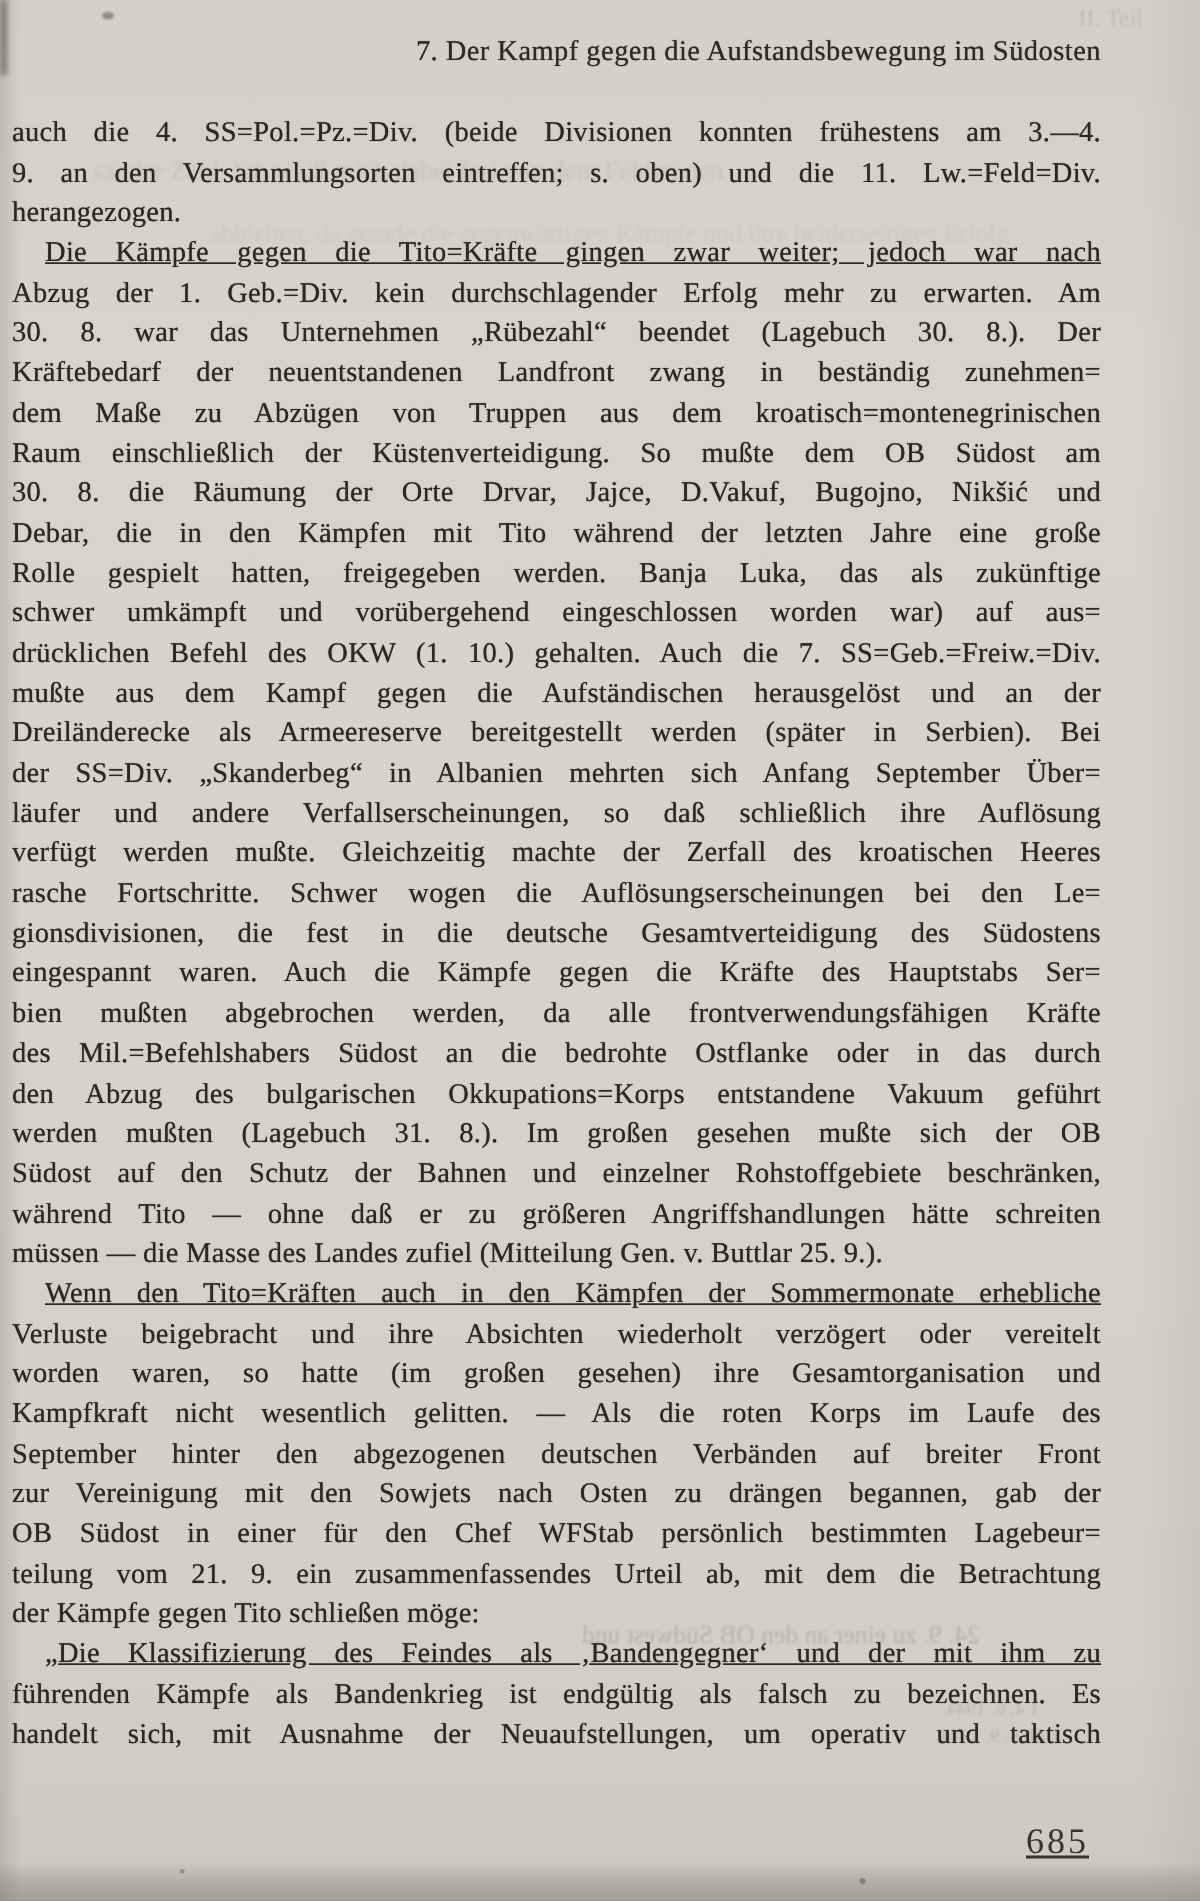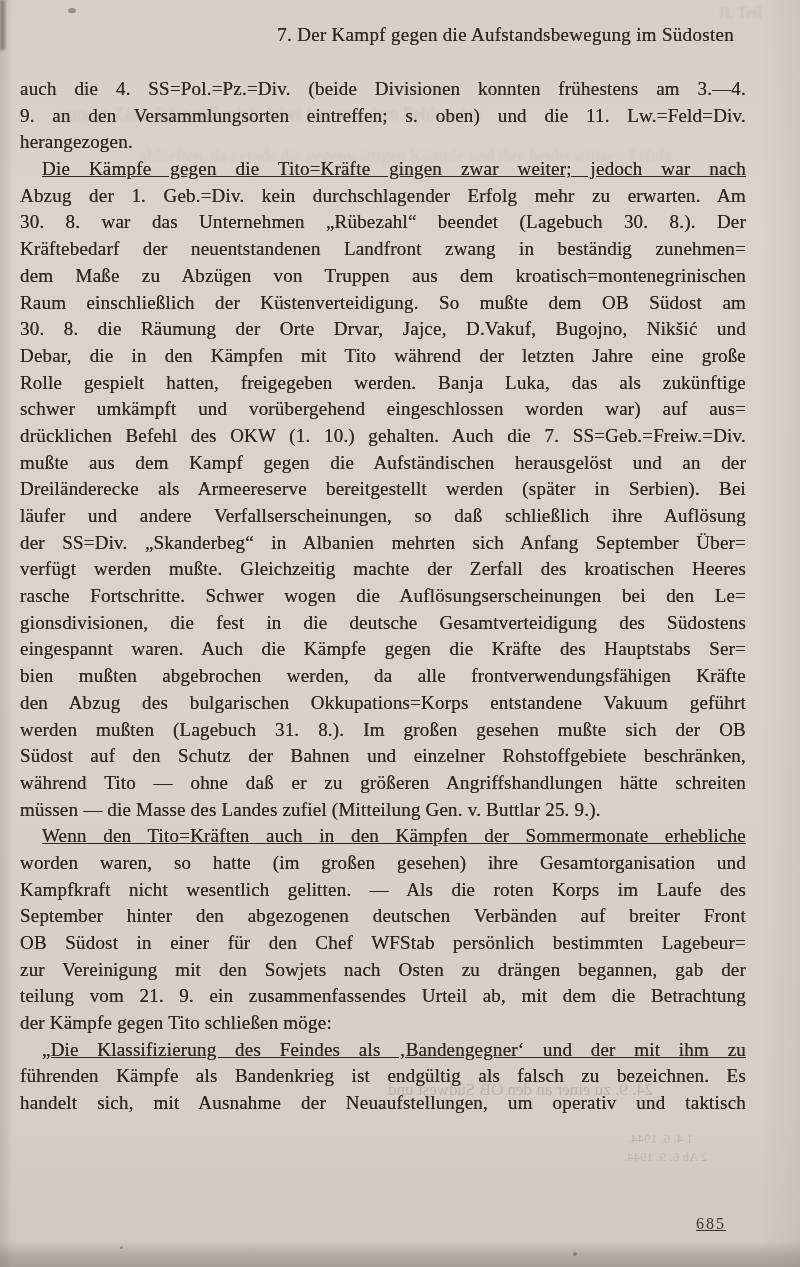--- a/index.html
+++ b/index.html
@@ -25,36 +25,35 @@
     filter:blur(0.25px);
   }
   
   .body-text {
     position:absolute; top:76px; left:8px; width:726px;
     font-size:19px; line-height:26.7px;
     color:#2c2822;
     letter-spacing:0.2px;
     text-shadow:0 0 0.6px rgba(44,40,34,0.85);
     filter:blur(0.25px);
-    margin-left:12px;
   }
   .para { margin:0; }
   .line {
     height:26.7px; overflow:hidden;
     text-align:justify;
     text-align-last:justify;
     white-space:normal;
   }
   .line.last { text-align-last:left; }
   .para.indent .line:first-child { text-indent:22px;text-decoration:underline; }
   
   .page-number {
     position:absolute; top:1215px; left:8px; width:718px;
     text-align:right;
-    font-size:16px; color:#39352d;
+    font-size:24px; color:#39352d;
     letter-spacing:2px;
     filter:blur(0.3px);
     text-decoration:underline;
   }
   
   .bottom-band {
     position:absolute; left:0; right:0; bottom:0; height:26px;
     background:linear-gradient(180deg, rgba(112,108,98,0) 0%, rgba(112,108,98,0.30) 55%, rgba(104,100,90,0.40) 100%);
   }
   
@@ -106,40 +105,42 @@
         <div class="line">Kräftebedarf der neuentstandenen Landfront zwang in beständig zunehmen=</div>
         <div class="line">dem Maße zu Abzügen von Truppen aus dem kroatisch=montenegrinischen</div>
         <div class="line">Raum einschließlich der Küstenverteidigung. So mußte dem OB Südost am</div>
         <div class="line">30. 8. die Räumung der Orte Drvar, Jajce, D.Vakuf, Bugojno, Nikšić und</div>
         <div class="line">Debar, die in den Kämpfen mit Tito während der letzten Jahre eine große</div>
         <div class="line">Rolle gespielt hatten, freigegeben werden. Banja Luka, das als zukünftige</div>
         <div class="line">schwer umkämpft und vorübergehend eingeschlossen worden war) auf aus=</div>
         <div class="line">drücklichen Befehl des OKW (1. 10.) gehalten. Auch die 7. SS=Geb.=Freiw.=Div.</div>
         <div class="line">mußte aus dem Kampf gegen die Aufständischen herausgelöst und an der</div>
         <div class="line">Dreiländerecke als Armeereserve bereitgestellt werden (später in Serbien). Bei</div>
+        <div class="line">der SS=Div. „Skanderbeg“ in Albanien mehrten sich Anfang September Über=</div>
         <div class="line">läufer und andere Verfallserscheinungen, so daß schließlich ihre Auflösung</div>
-        <div class="line">der SS=Div. „Skanderbeg“ in Albanien mehrten sich Anfang September Über=</div>
         <div class="line">verfügt werden mußte. Gleichzeitig machte der Zerfall des kroatischen Heeres</div>
         <div class="line">rasche Fortschritte. Schwer wogen die Auflösungserscheinungen bei den Le=</div>
         <div class="line">gionsdivisionen, die fest in die deutsche Gesamtverteidigung des Südostens</div>
         <div class="line">eingespannt waren. Auch die Kämpfe gegen die Kräfte des Hauptstabs Ser=</div>
         <div class="line">bien mußten abgebrochen werden, da alle frontverwendungsfähigen Kräfte</div>
+        <div class="line">des Mil.=Befehlshabers Südost an die bedrohte Ostflanke oder in das durch</div>
         <div class="line">den Abzug des bulgarischen Okkupations=Korps entstandene Vakuum geführt</div>
         <div class="line">werden mußten (Lagebuch 31. 8.). Im großen gesehen mußte sich der OB</div>
         <div class="line">Südost auf den Schutz der Bahnen und einzelner Rohstoffgebiete beschränken,</div>
         <div class="line">während Tito — ohne daß er zu größeren Angriffshandlungen hätte schreiten</div>
         <div class="line last">müssen — die Masse des Landes zufiel (Mitteilung Gen. v. Buttlar 25. 9.).</div>
       </div>
       <div class="para indent">
         <div class="line">Wenn den Tito=Kräften auch in den Kämpfen der Sommermonate erhebliche</div>
+        <div class="line">Verluste beigebracht und ihre Absichten wiederholt verzögert oder vereitelt</div>
         <div class="line">worden waren, so hatte (im großen gesehen) ihre Gesamtorganisation und</div>
         <div class="line">Kampfkraft nicht wesentlich gelitten. — Als die roten Korps im Laufe des</div>
         <div class="line">September hinter den abgezogenen deutschen Verbänden auf breiter Front</div>
+        <div class="line">zur Vereinigung mit den Sowjets nach Osten zu drängen begannen, gab der</div>
         <div class="line">OB Südost in einer für den Chef WFStab persönlich bestimmten Lagebeur=</div>
-        <div class="line">zur Vereinigung mit den Sowjets nach Osten zu drängen begannen, gab der</div>
         <div class="line">teilung vom 21. 9. ein zusammenfassendes Urteil ab, mit dem die Betrachtung</div>
         <div class="line last">der Kämpfe gegen Tito schließen möge:</div>
       </div>
       <div class="para indent">
         <div class="line">„Die Klassifizierung des Feindes als ‚Bandengegner‘ und der mit ihm zu</div>
         <div class="line">führenden Kämpfe als Bandenkrieg ist endgültig als falsch zu bezeichnen. Es</div>
         <div class="line">handelt sich, mit Ausnahme der Neuaufstellungen, um operativ und taktisch</div>
       </div>
     </div>
 

